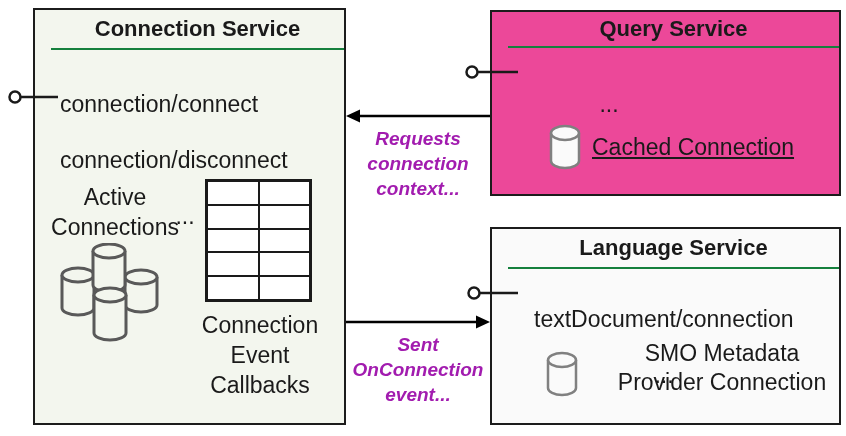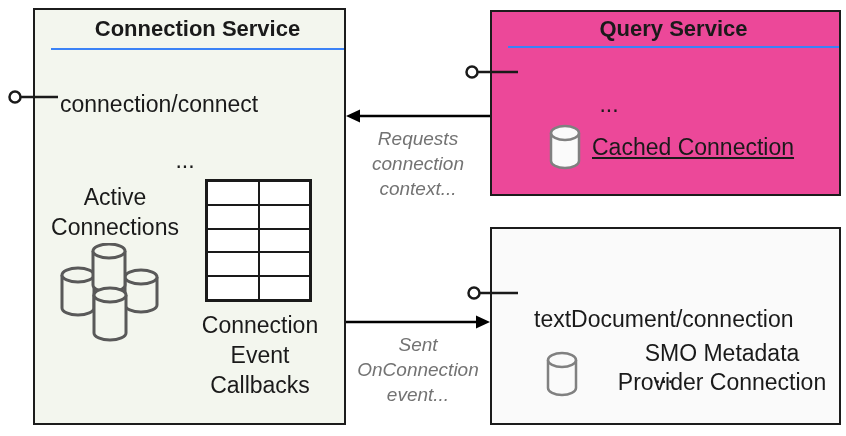--- a/index.html
+++ b/index.html
@@ -15,21 +15,21 @@
   .box {
     position: absolute;
     border: 2px solid #1c1c1c;
     box-sizing: border-box;
   }
   .box.conn { left: 33px; top: 8px;  width: 313px; height: 417px; background: #f3f6ee; }
   .box.qry  { left: 490px; top: 10px; width: 351px; height: 186px; background: #ec4899; }
   .box.lang { left: 490px; top: 227px; width: 351px; height: 198px; background: #fafafa; }
   .box-header {
     position: absolute; left: 16px; right: 0; top: 0;
-    border-bottom: 2px solid #3b82f6;
+    border-bottom: 2px solid #15803d;
     font-weight: bold; font-size: 22px;
     display: flex; align-items: center; justify-content: center;
     box-sizing: border-box;
   }
   .conn .box-header { height: 40px; }
   .qry  .box-header { height: 36px; }
   .lang .box-header { height: 40px; }
 
   .abs { position: absolute; }
   .body-text { font-size: 23px; line-height: 28px; white-space: pre-line; }
@@ -48,37 +48,38 @@
   .qry-cyl     { left: 57px; top: 112px; width: 32px; height: 46px; }
   .qry-cache   { left: 100px; top: 122px; width: 240px; line-height: 26px; text-decoration: underline; }
 
   .lang-methods { left: 42px; top: 48px; width: 260px; }
   .lang-cyl     { left: 54px; top: 122px; width: 32px; height: 46px; }
   .lang-provider { left: 95px; top: 110px; width: 270px; line-height: 29px; }
 
   .arrow-label {
     position: absolute;
     font-size: 19px; font-style: italic; line-height: 25px;
-    text-align: center; white-space: pre-line; color: #737373;
+    text-align: center; white-space: pre-line; color: #a21caf; font-weight: bold;
   }
   .label-requests { left: 348px; top: 126px; width: 140px; }
   .label-sent     { left: 343px; top: 332px; width: 150px; }
 
   .overlay { position: absolute; left: 0; top: 0; width: 846px; height: 436px; pointer-events: none; }
 </style>
 </head>
 <body>
 
 <div class="canvas">
 
   <div class="box conn">
     <div class="box-header">Connection Service</div>
 
     <div class="abs body-text conn-methods">
       <div>connection/connect</div>
+      <div>connection/disconnect</div>
       <div class="centered">...</div>
     </div>
 
     <div class="abs body-text centered conn-active">Active
 Connections</div>
 
     <svg class="abs conn-cluster" viewBox="0 0 110 104">
       <g fill="#f3f6ee" stroke="#595959" stroke-width="3">
 
         <path d="M8 32 v33 a16 7 0 0 0 32 0 v-33"></path>
@@ -124,20 +125,21 @@
       <g fill="#fafafa" stroke="#808080" stroke-width="2.5">
         <path d="M2 9 v28 a14 7 0 0 0 28 0 v-28"></path>
         <ellipse cx="16" cy="9" rx="14" ry="7"></ellipse>
       </g>
     </svg>
 
     <div class="abs body-text qry-cache">Cached Connection</div>
   </div>
 
   <div class="box lang">
+    <div class="box-header">Language Service</div>
 
     <div class="abs body-text lang-methods">
       <div>textDocument/connection</div>
       <div class="centered">...</div>
     </div>
 
     <svg class="abs lang-cyl" viewBox="0 0 32 46">
       <g fill="#fafafa" stroke="#808080" stroke-width="2.5">
         <path d="M2 9 v28 a14 7 0 0 0 28 0 v-28"></path>
         <ellipse cx="16" cy="9" rx="14" ry="7"></ellipse>

